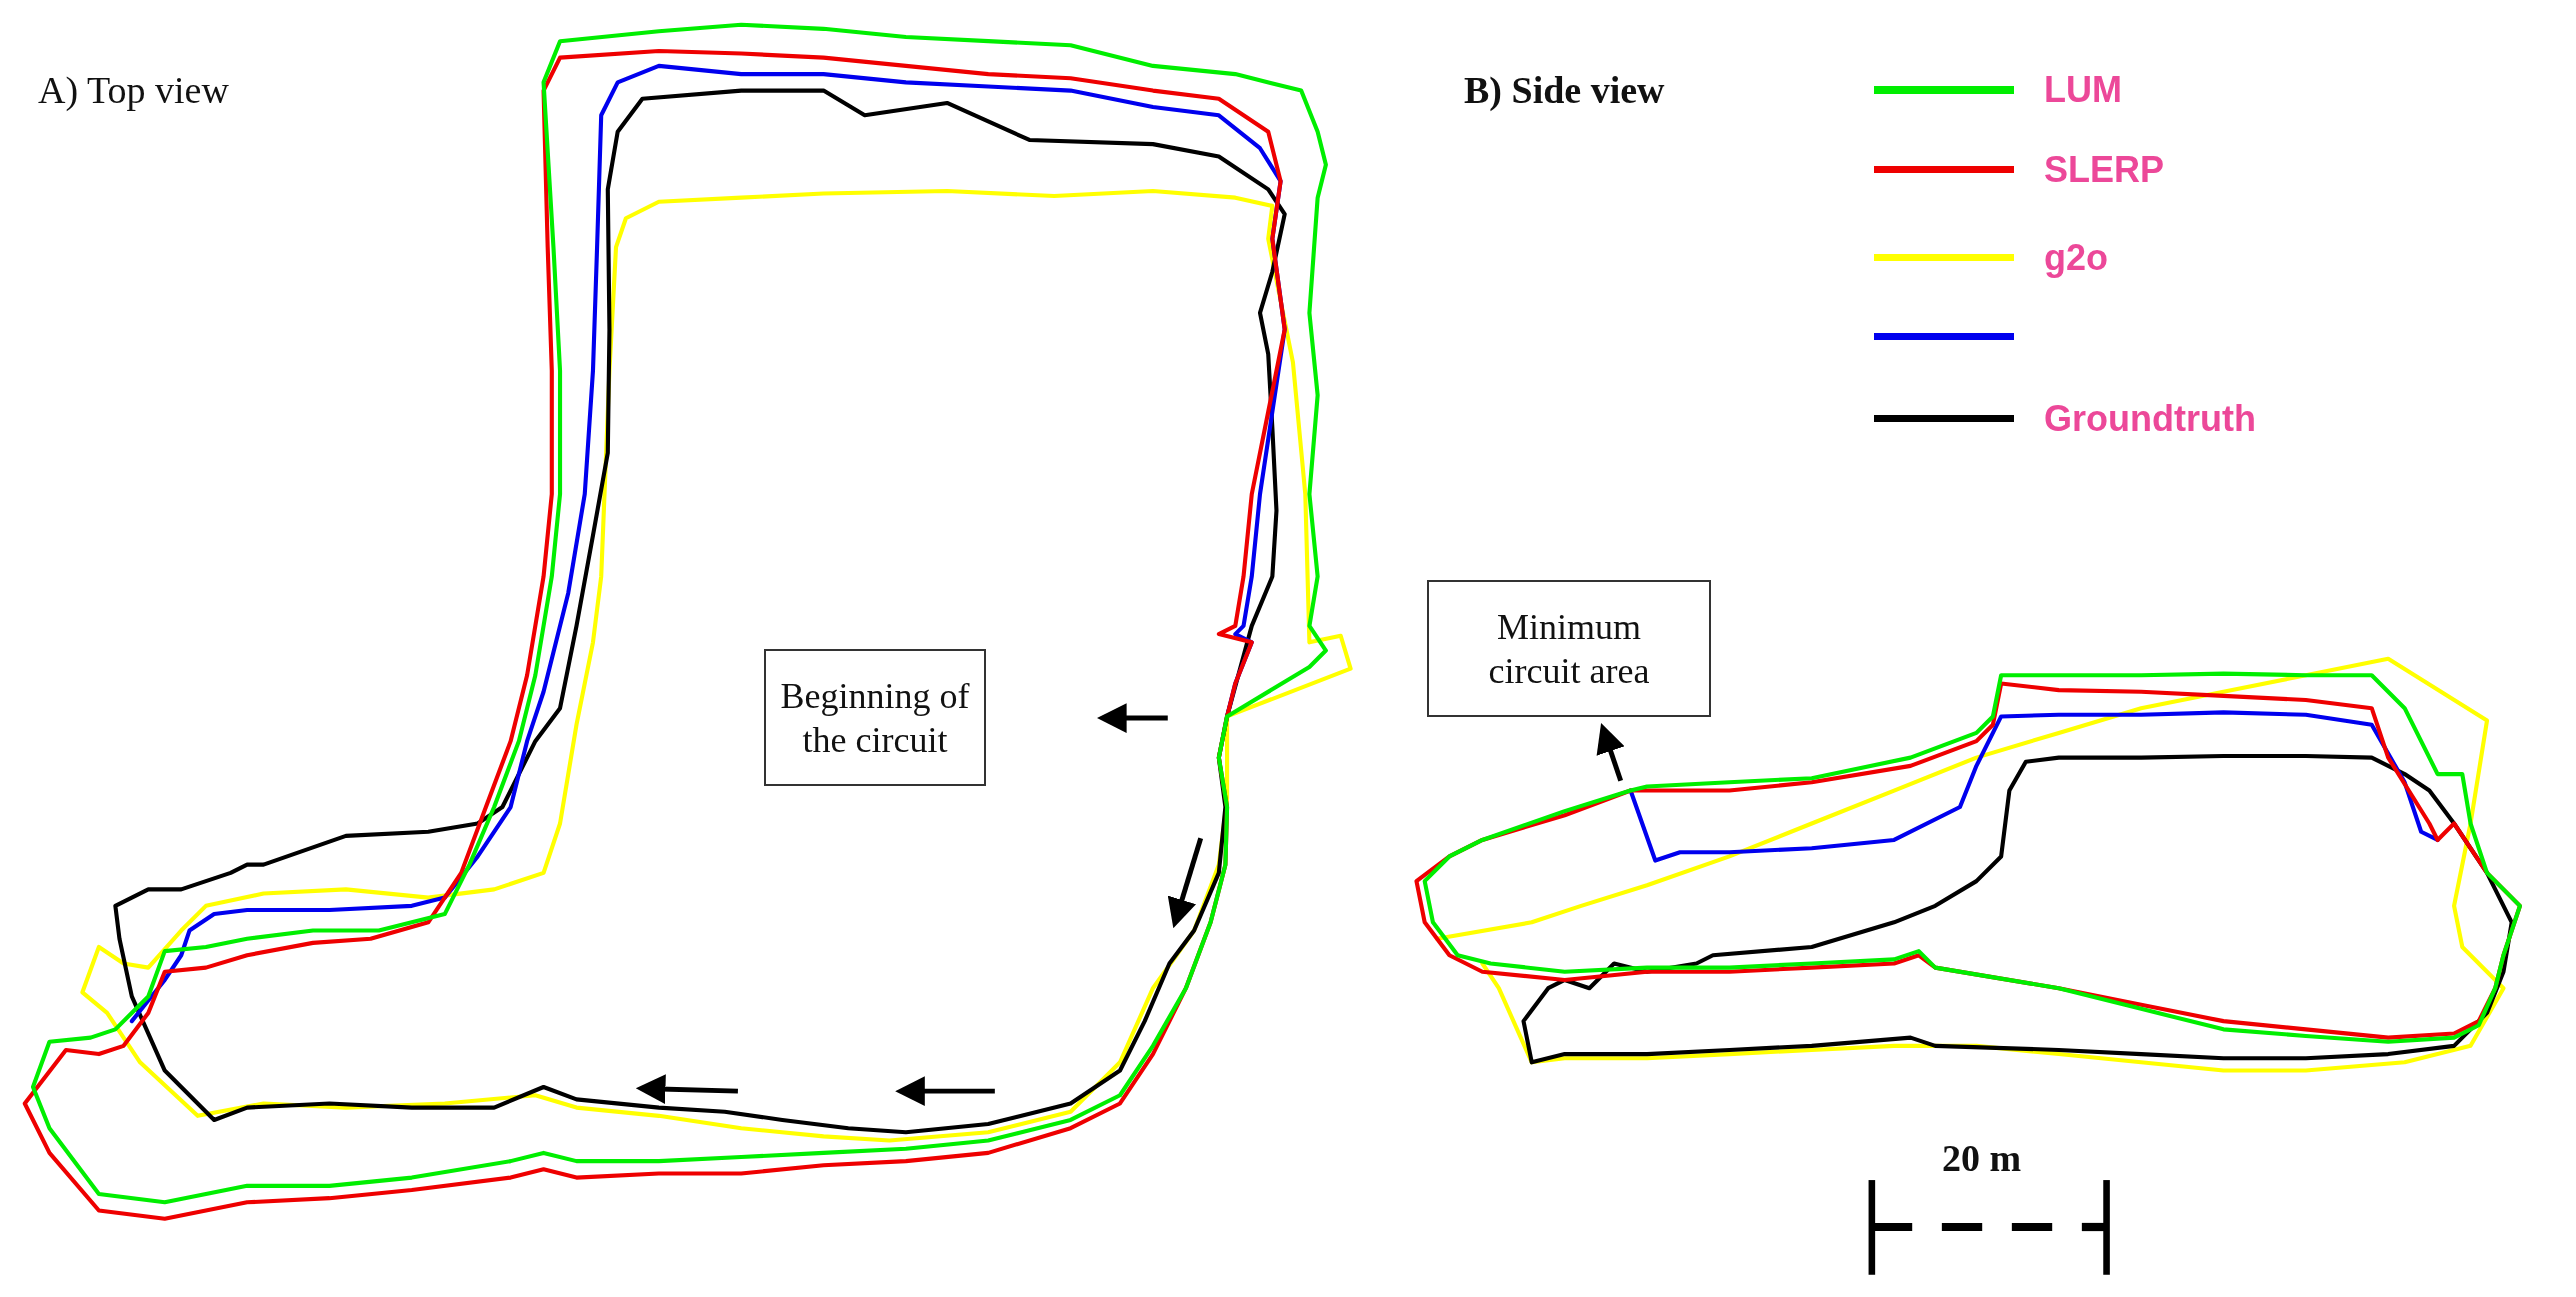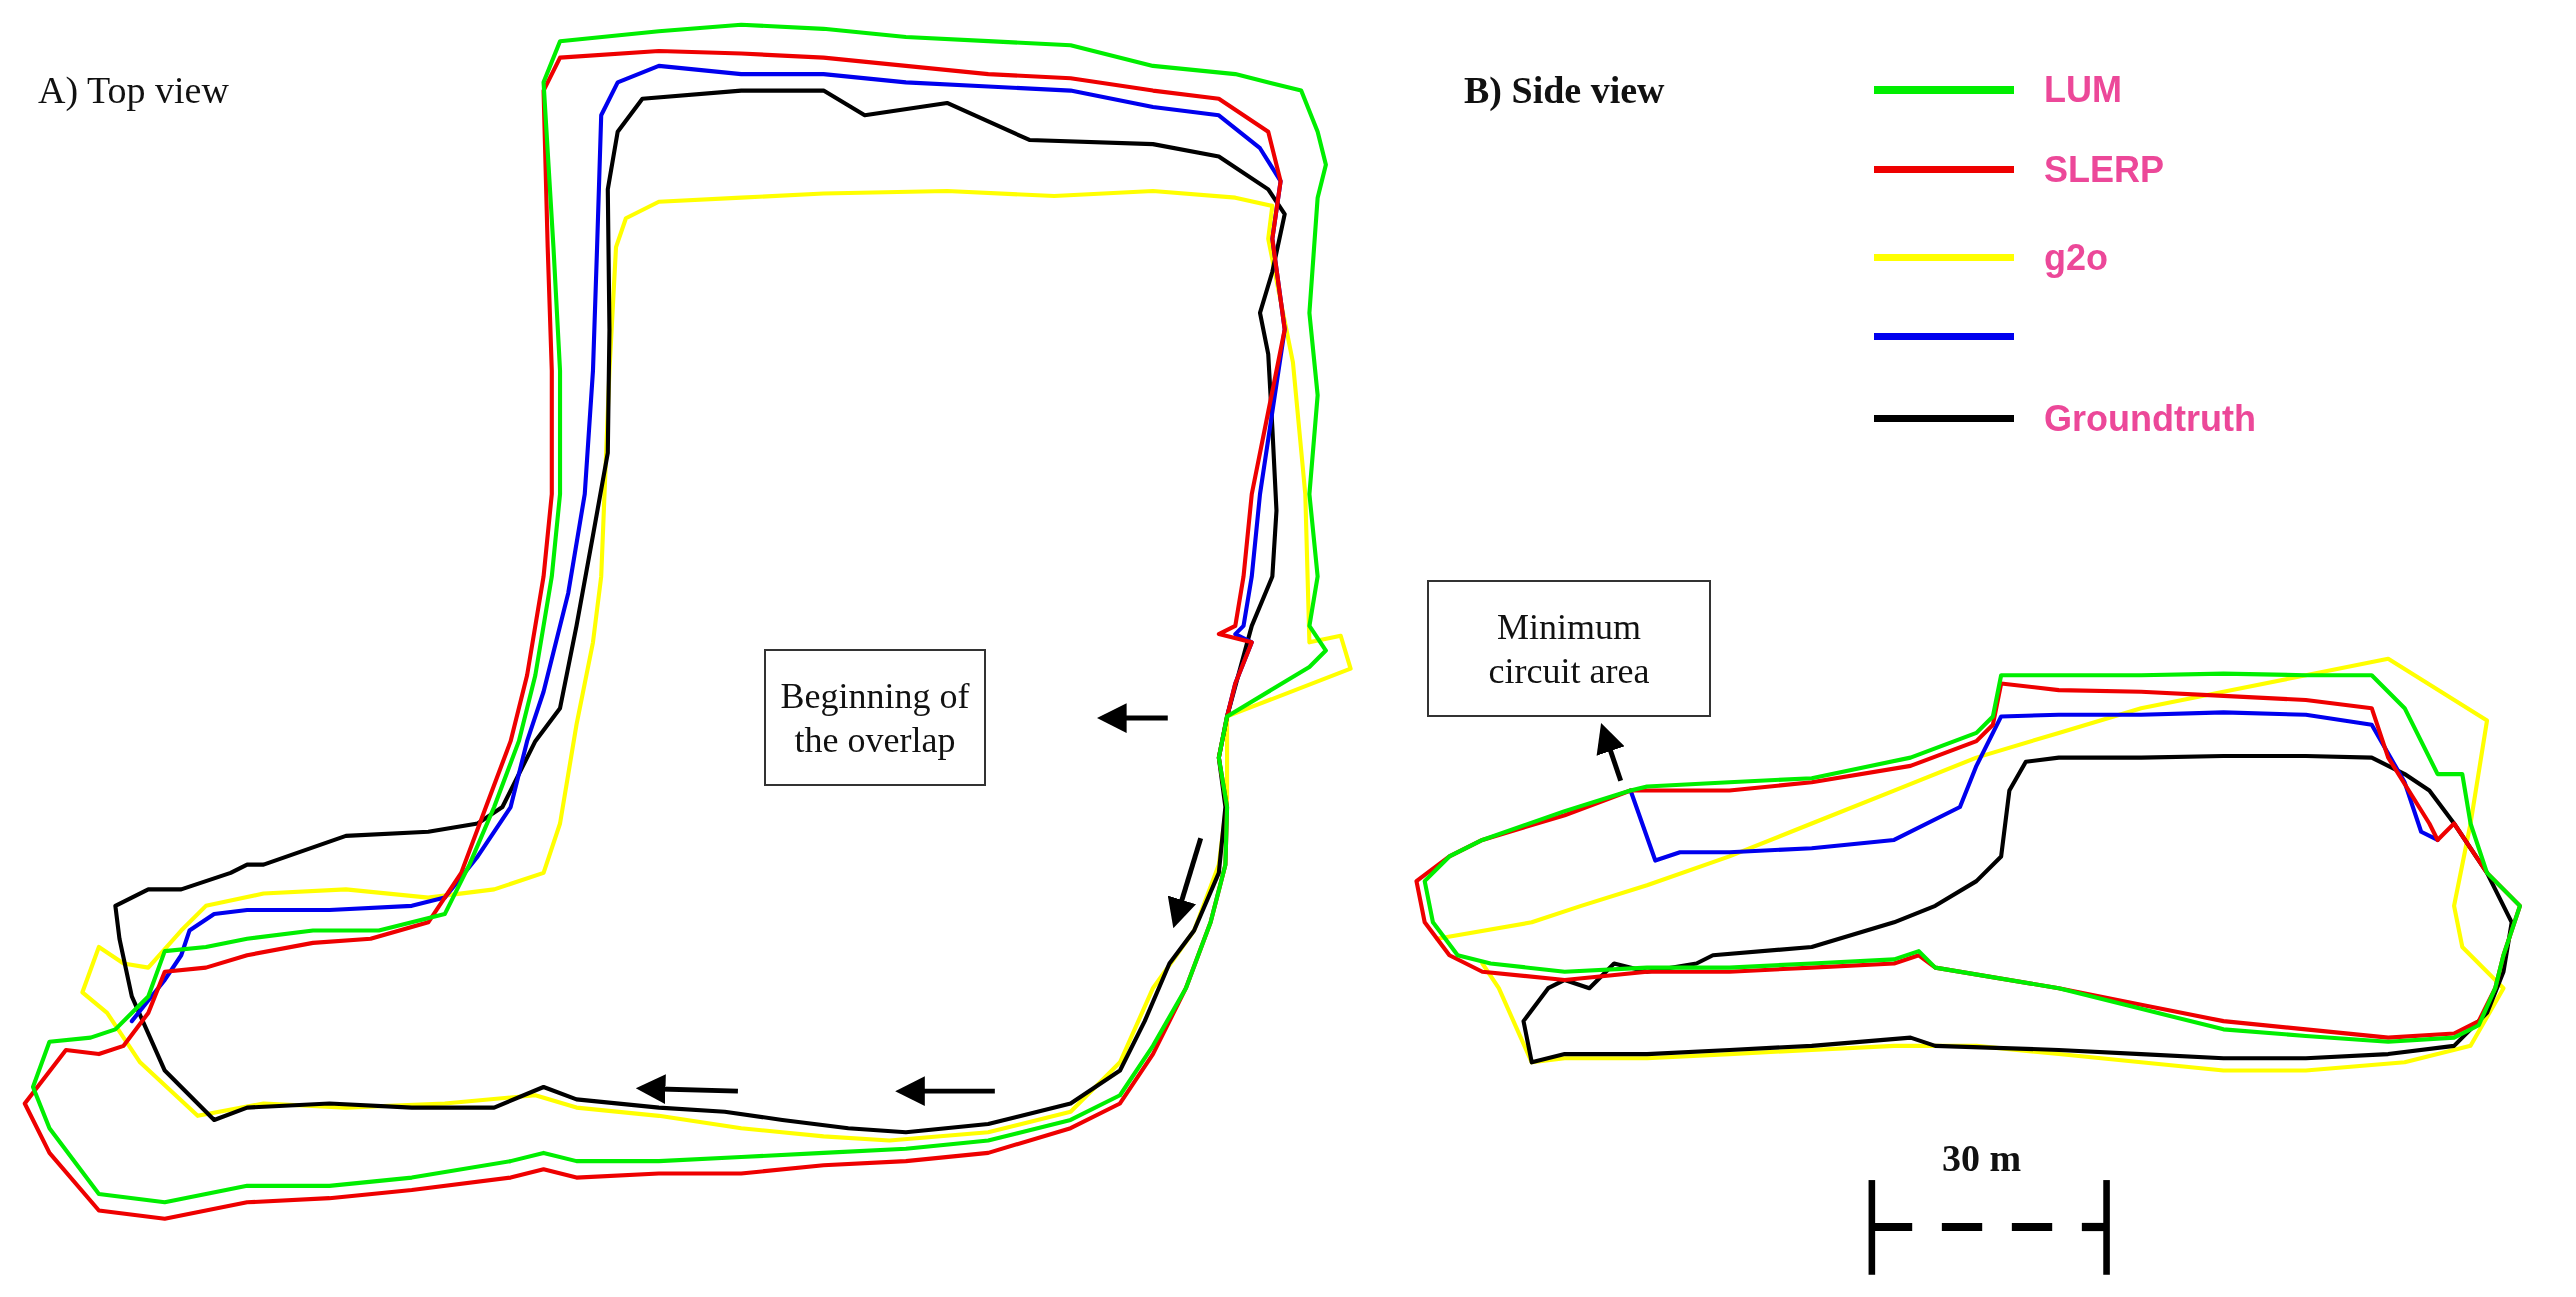--- a/index.html
+++ b/index.html
@@ -107,21 +107,21 @@
     <div class="legend-swatch" style="background:#0000ee"></div>
   </div>
   <div class="legend-item" style="top:349px">
     <div class="legend-swatch" style="background:#000000"></div>
     <span class="legend-label">Groundtruth</span>
   </div>
 </div>
 
 <div class="callout" id="callout-begin">
   <span>Beginning of</span>
-  <span>the overlap</span>
+  <span>the circuit</span>
 </div>
 <div class="callout" id="callout-overlap">
   <span>Minimum</span>
   <span>circuit area</span>
 </div>
 
-<div class="scale-label">30 m</div>
+<div class="scale-label">20 m</div>
 
 
 </body></html>

